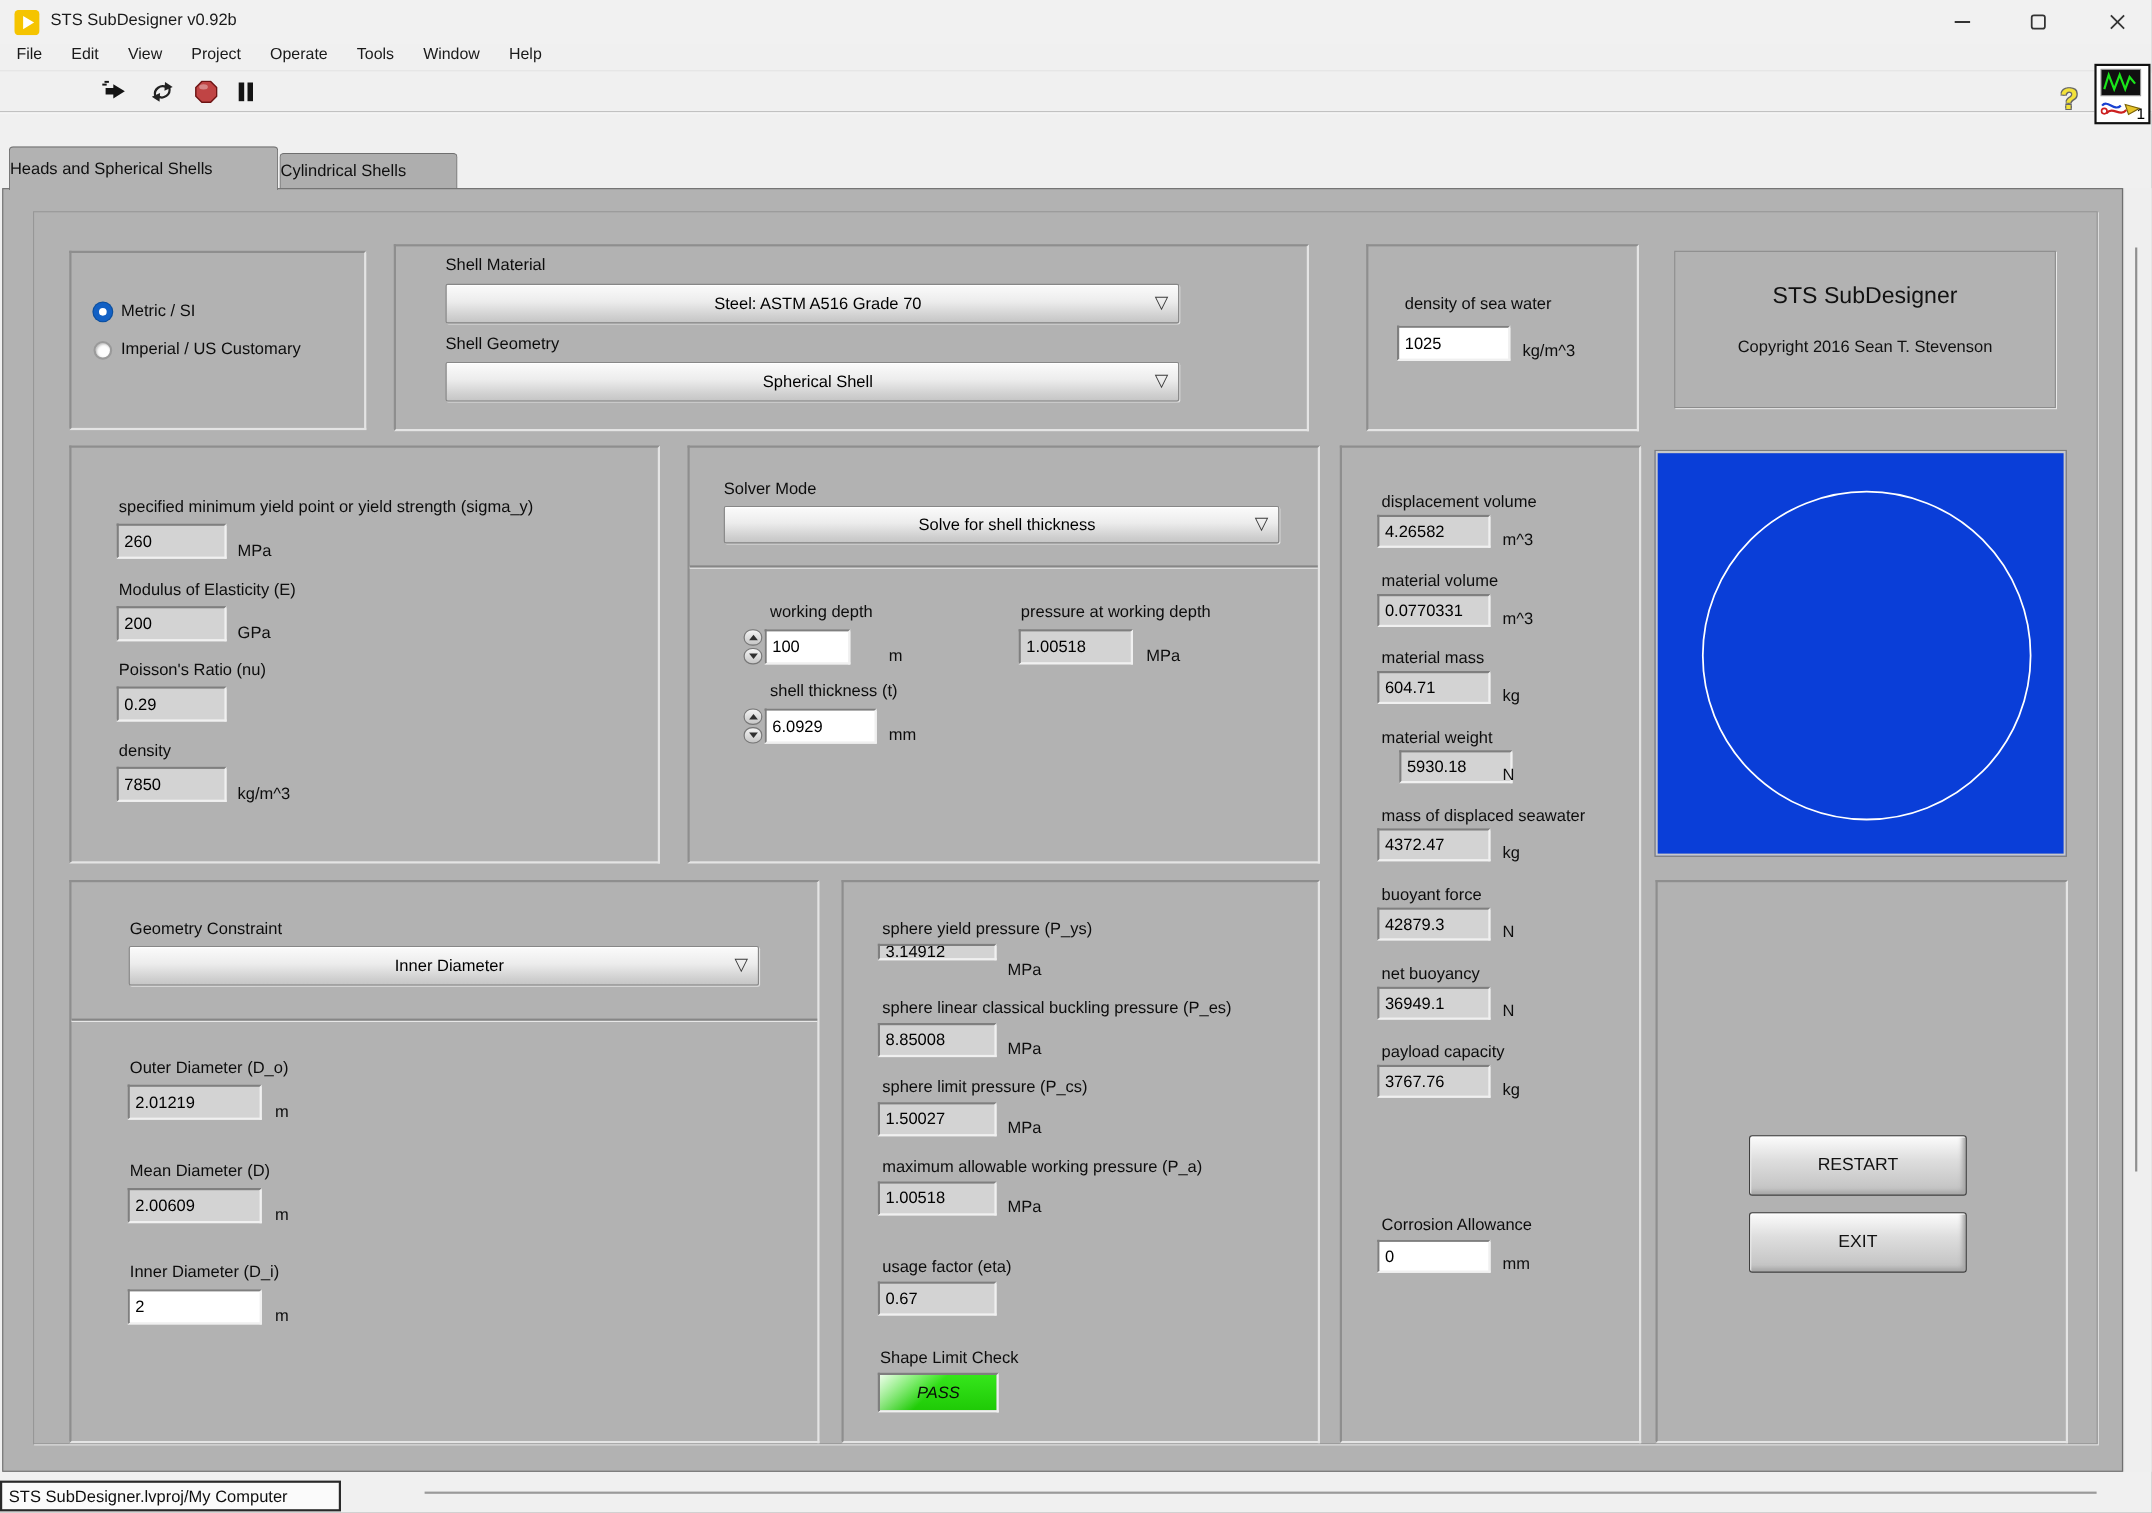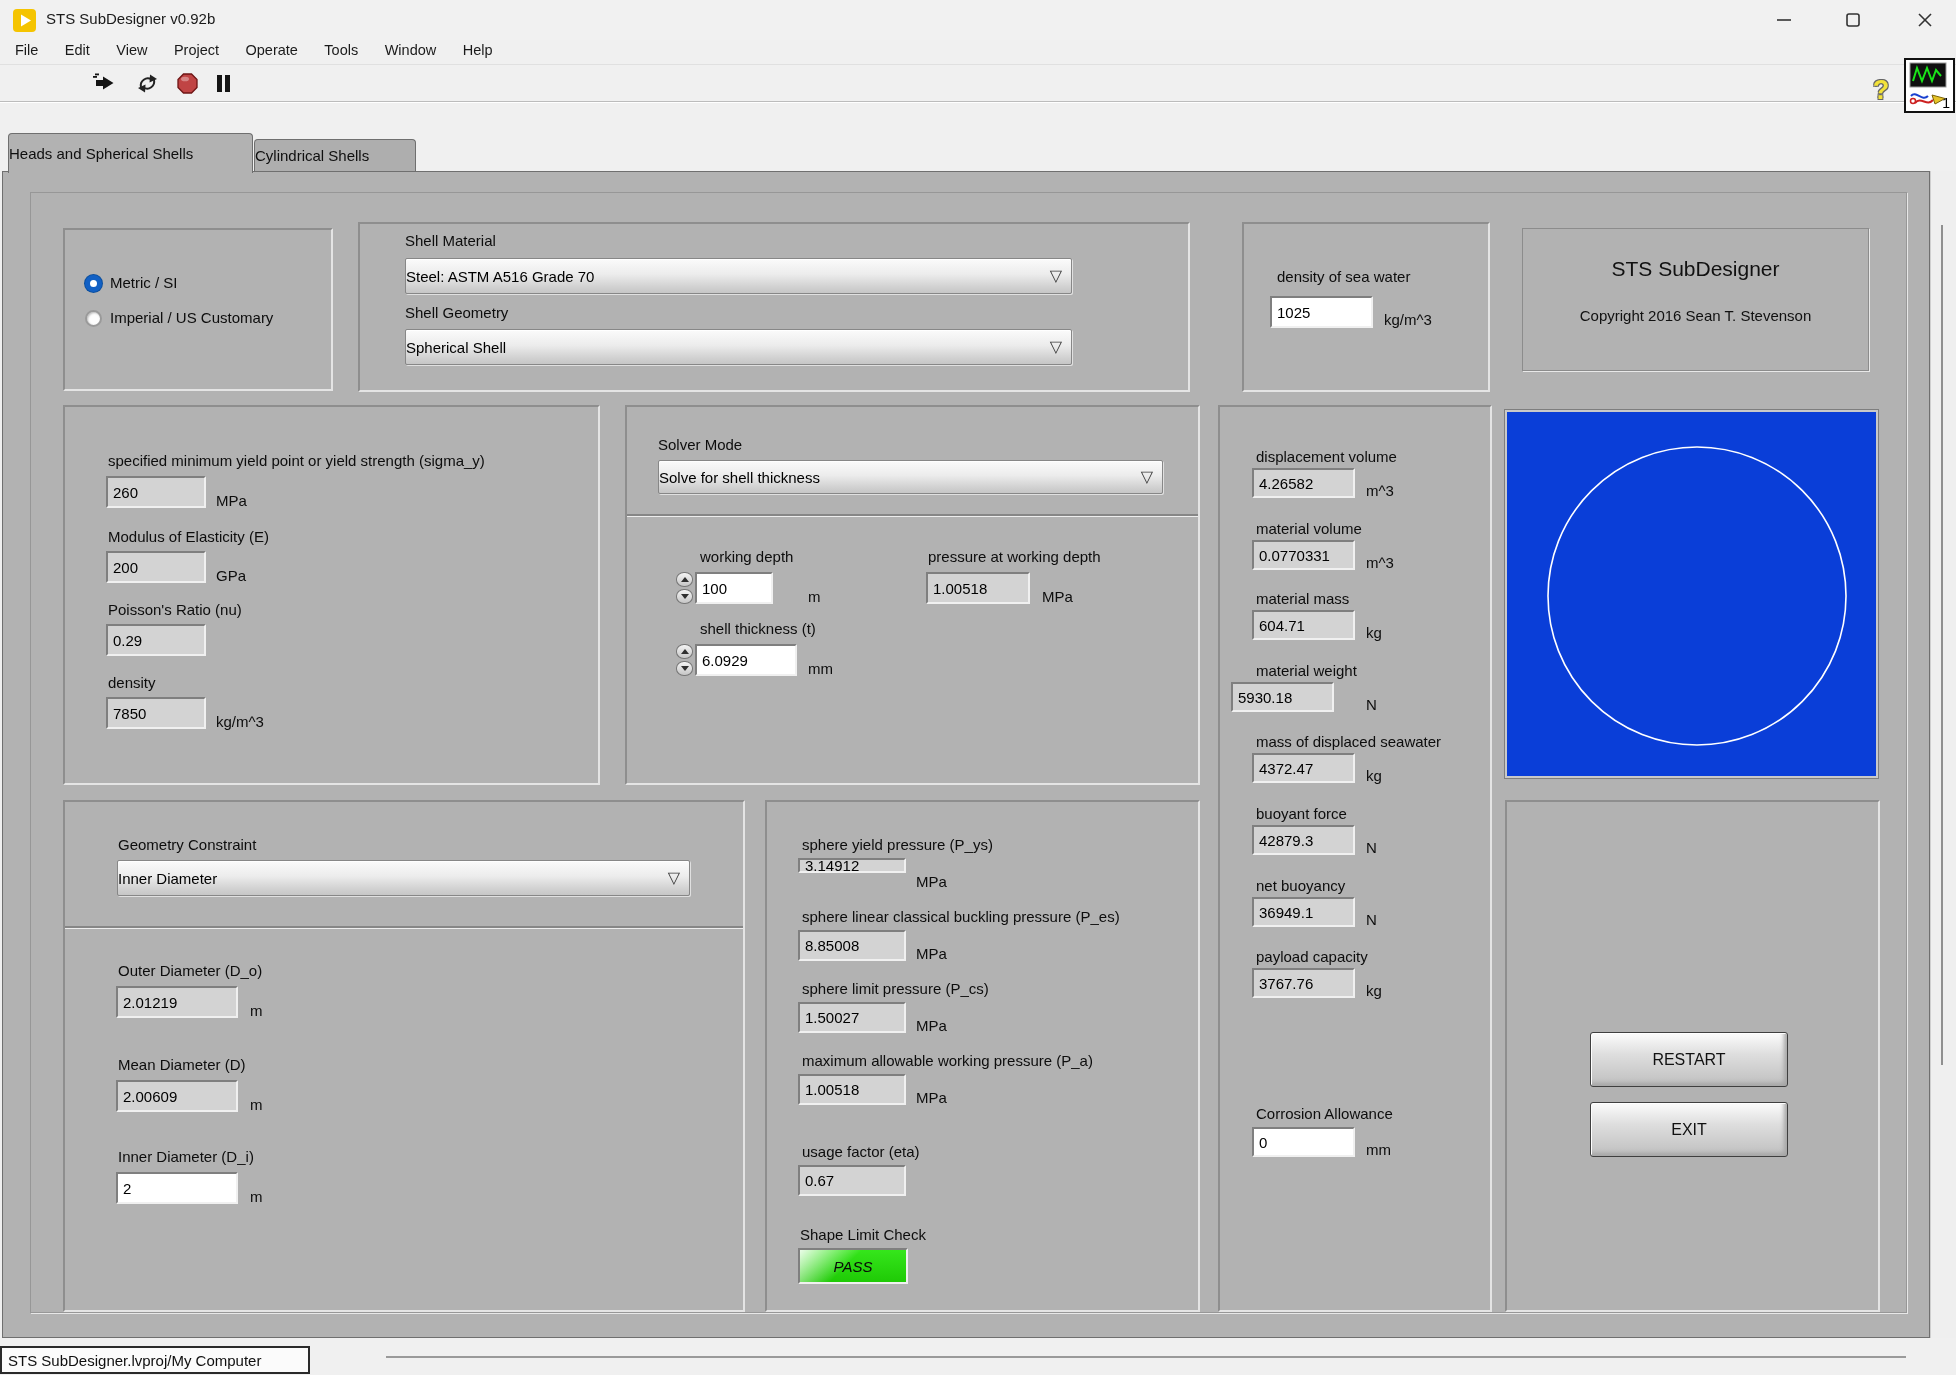--- a/index.html
+++ b/index.html
@@ -9,21 +9,21 @@
   .lbl{position:absolute;font-size:15px;color:#0d0d0d;white-space:nowrap;line-height:18px;}
   .unit{position:absolute;font-size:15px;color:#0d0d0d;white-space:nowrap;}
   .ind,.ctl{position:absolute;box-sizing:border-box;font-size:15px;color:#000;display:flex;align-items:center;
        padding-left:5px;border:2px solid;border-color:#7f7f7f #f0f0f0 #f0f0f0 #7f7f7f;white-space:nowrap;overflow:hidden;}
   .ind{background:#d3d3d3;}
   .ctl{background:#ffffff;}
   .grp{position:absolute;border:2px solid;border-color:#8e8e8e #e4e4e4 #e4e4e4 #8e8e8e;box-sizing:border-box;}
   .dd{position:absolute;box-sizing:border-box;border:1px solid #878787;border-radius:2px;
       background:linear-gradient(180deg,#fbfbfb 0%,#ececec 45%,#cfcfcf 85%,#c6c6c6 100%);
       box-shadow:inset 0 1px 0 #fff,1px 1px 0 rgba(255,255,255,.6);
-      display:flex;align-items:center;justify-content:flex-start;font-size:15px;color:#000;}
+      display:flex;align-items:center;justify-content:center;font-size:15px;color:#000;padding-left:10px;}
   .dd-arrow{position:absolute;right:9px;top:50%;transform:translateY(-52%);font-size:16px;color:#3a3a3a;line-height:1;}
   .btn{position:absolute;box-sizing:border-box;border:1px solid #3f3f3f;border-radius:3px;
       background:linear-gradient(180deg,#fcfcfc,#dedede 40%,#bfbfbf);
       box-shadow:inset 1px 1px 0 #fff,inset -3px -3px 4px #a6a6a6;
       display:flex;align-items:center;justify-content:center;font-size:16px;color:#111;}
   .etch{position:absolute;height:2px;background:#868686;box-shadow:0 1px 0 #ededed;}
   .radio{position:absolute;width:17px;height:17px;border-radius:50%;box-sizing:border-box;}
   .radio.on{background:#fff;border:5px solid #1260c4;box-shadow:0 0 0 1px #0c4f9e;}
   .radio.off{background:#fdfdfd;border:2px solid #9a9a9a;box-shadow:inset 1px 1px 2px #bdbdbd;}
   .spin{position:absolute;width:17px;}
@@ -234,21 +234,21 @@
 
 <div class="lbl" style="left:1256px;top:520px">material volume</div>
 <div class="ind" style="left:1252px;top:540px;width:103px;height:30px">0.0770331</div>
 <div class="unit" style="left:1366px;top:554px">m^3</div>
 
 <div class="lbl" style="left:1256px;top:590px">material mass</div>
 <div class="ind" style="left:1252px;top:610px;width:103px;height:30px">604.71</div>
 <div class="unit" style="left:1366px;top:624px">kg</div>
 
 <div class="lbl" style="left:1256px;top:662px">material weight</div>
-<div class="ind" style="left:1231px;top:682px;width:103px;height:30px">5930.18</div>
+<div class="ind" style="left:1272px;top:682px;width:103px;height:30px">5930.18</div>
 <div class="unit" style="left:1366px;top:696px">N</div>
 
 <div class="lbl" style="left:1256px;top:733px">mass of displaced seawater</div>
 <div class="ind" style="left:1252px;top:753px;width:103px;height:30px">4372.47</div>
 <div class="unit" style="left:1366px;top:767px">kg</div>
 
 <div class="lbl" style="left:1256px;top:805px">buoyant force</div>
 <div class="ind" style="left:1252px;top:825px;width:103px;height:30px">42879.3</div>
 <div class="unit" style="left:1366px;top:839px">N</div>
 

